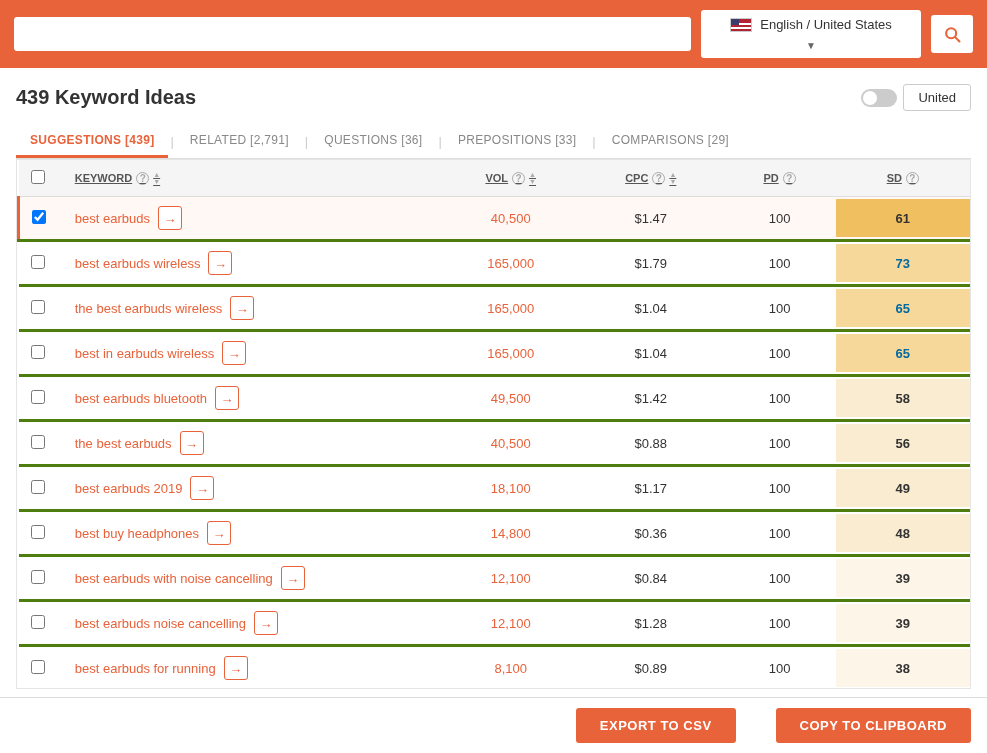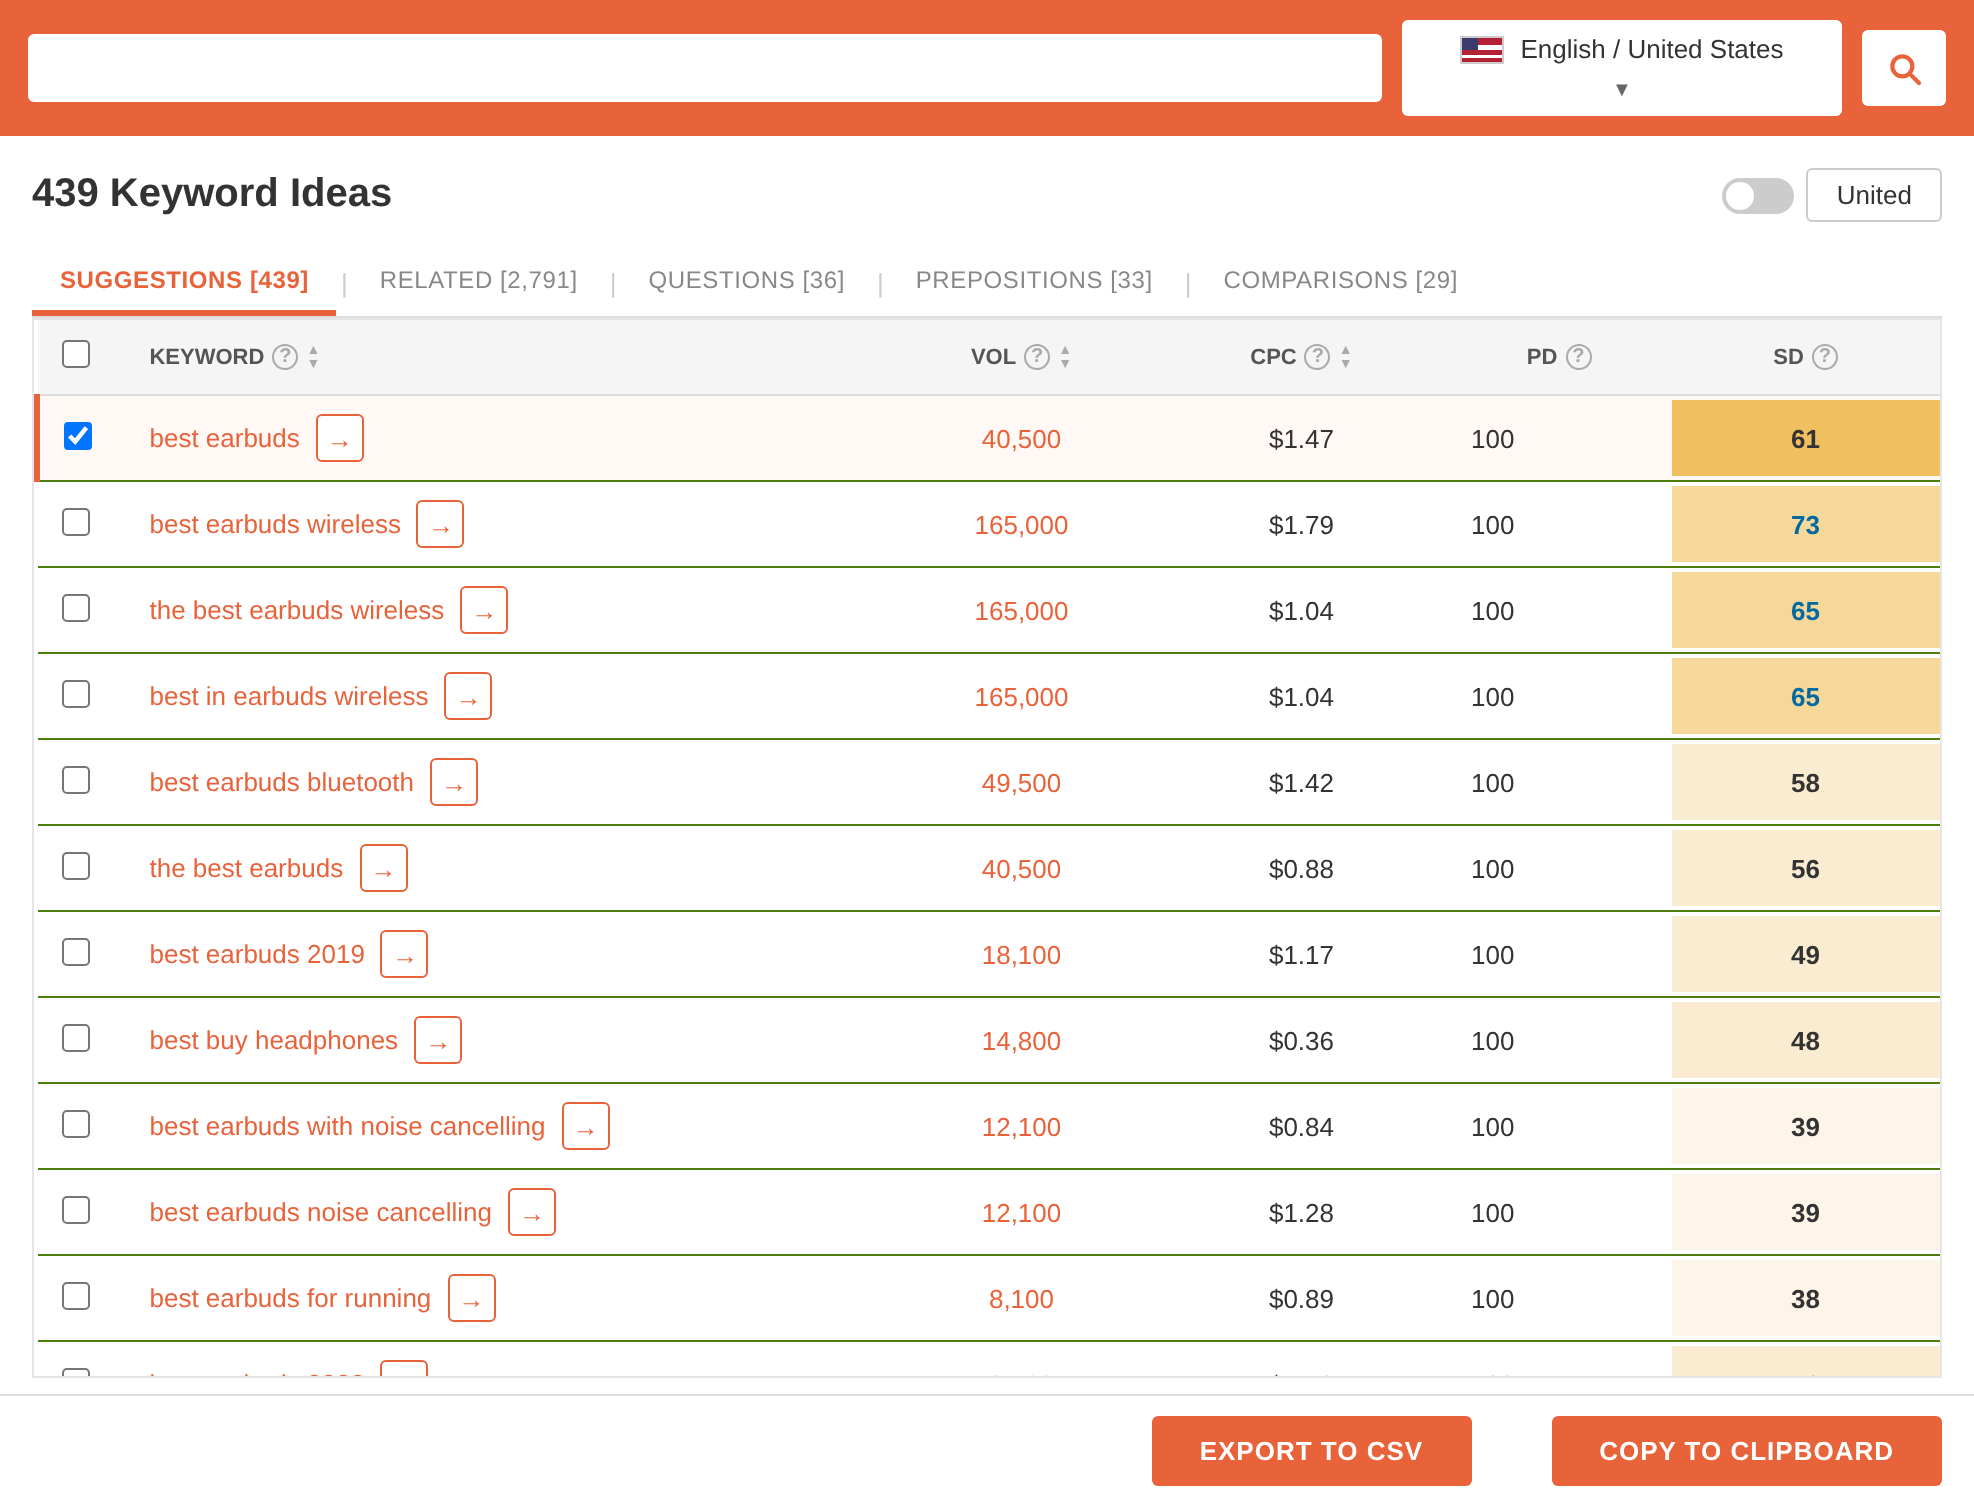--- a/index.html
+++ b/index.html
@@ -156,33 +156,34 @@
     thead th.col-vol { width: 120px; text-align: center; }
     thead th.col-cpc { width: 130px; text-align: center; }
     thead th.col-pd { width: 100px; text-align: center; }
     thead th.col-sd { width: 120px; text-align: center; }
     thead th.col-check { width: 36px; }
 
     .th-inner {
       display: inline-flex;
       align-items: center;
       gap: 4px;
+      text-decoration: underline;
     }
     .sort-arrows { display: flex; flex-direction: column; font-size: 7px; color: #aaa; line-height: 1; cursor: pointer; }
     .help-icon { display: inline-block; width: 13px; height: 13px; border-radius: 50%; border: 1px solid #aaa; text-align: center; line-height: 12px; font-size: 10px; color: #aaa; cursor: pointer; }
 
-    tbody tr { border-bottom: 1px solid #4d7c0f; margin-left: 44px; }
+    tbody tr { border-bottom: 3px solid #4d7c0f; margin-left: 44px; }
     tbody tr.selected-row { background: #fff8f5; border-left: 3px solid #e8623a; }
 
     td { padding: 9px 12px; font-size: 13px; }
     td.col-check { width: 36px; }
     td.col-keyword { color: #e8623a; font-size: 13px; }
     td.col-vol { text-align: center; color: #e8623a; }
     td.col-cpc { text-align: center; }
-    td.col-pd { text-align: left; }
+    td.col-pd { text-align: center; }
     td.col-sd { text-align: center; font-weight: bold; padding: 0; }
 
     .sd-cell {
       display: flex;
       align-items: center;
       justify-content: center;
       height: 38px;
       font-weight: bold;
       font-size: 13px;
     }

